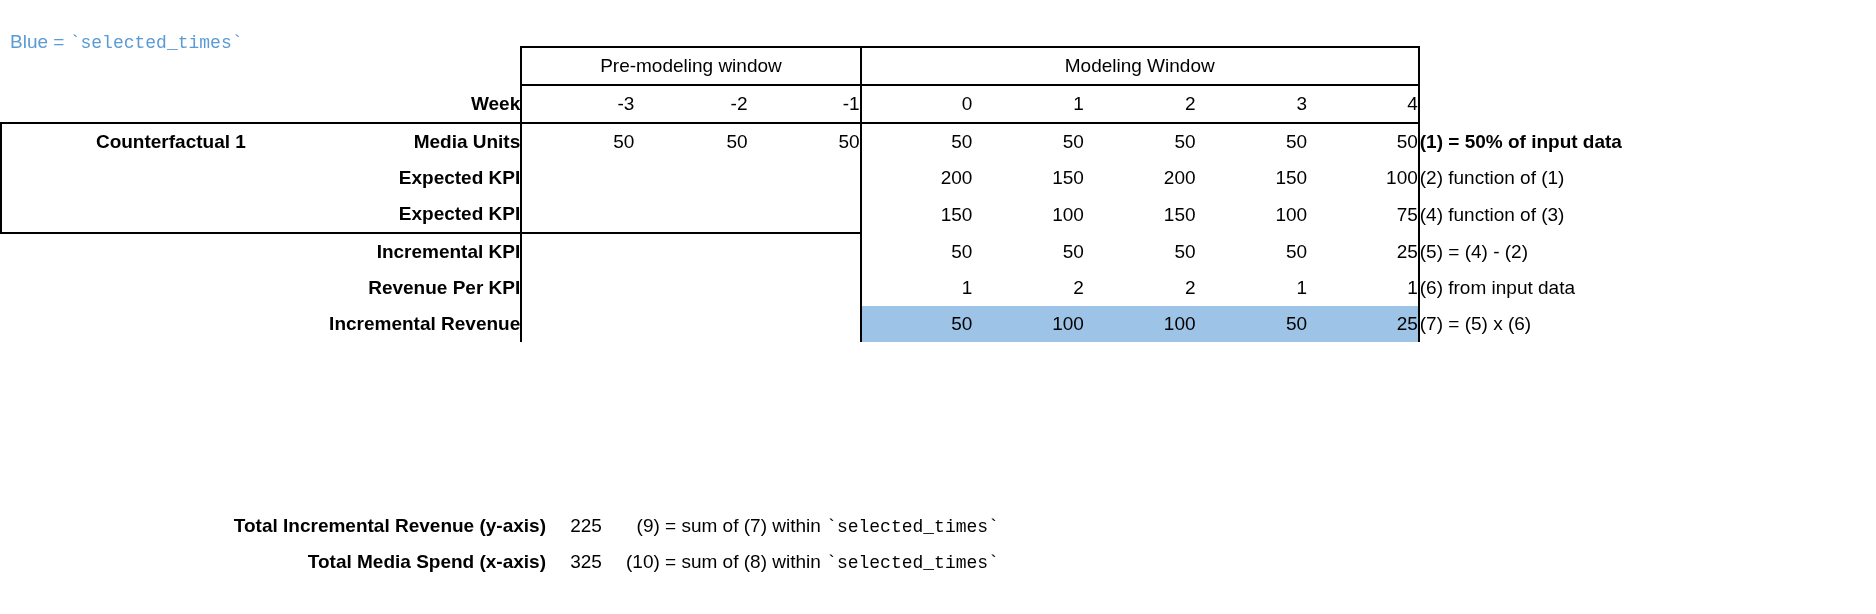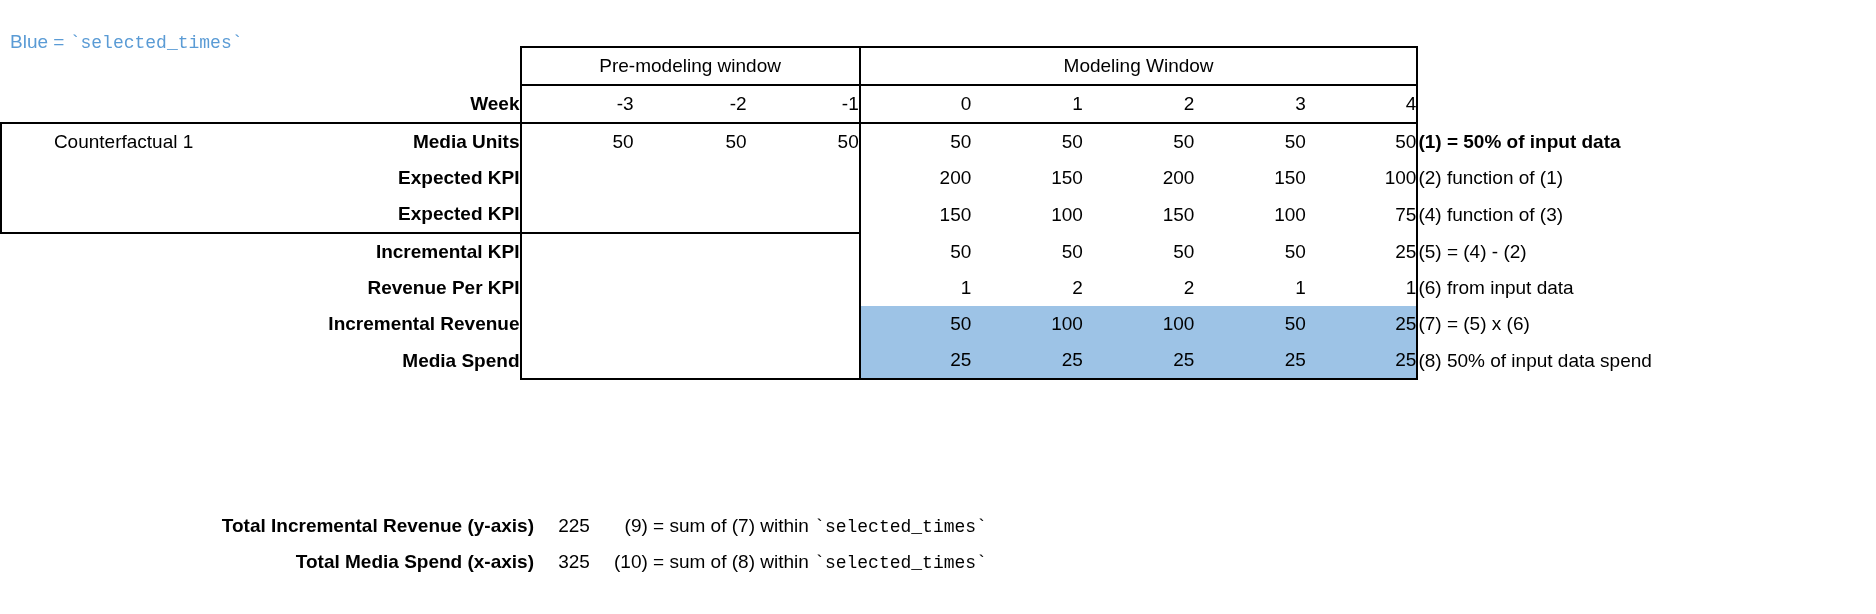--- a/index.html
+++ b/index.html
@@ -47,22 +47,22 @@
     white-space: nowrap;
   }
 
   
   .c-rowlabel1 { width: 250px; }
   .c-rowlabel2 { width: 280px; }
   .c-week      { width: 116px; }
   .c-note      { width: 470px; }
 
   .lbl-left {
-    text-align: center;
-    font-weight: normal;
+    text-align: right;
+    font-weight: bold;
     padding-left: 22px;
   }
   .lbl-right {
     text-align: right;
     font-weight: bold;
     padding-right: 10px;
   }
   .num {
     text-align: right;
     padding-right: 14px;
@@ -83,21 +83,21 @@
   .br { border-right: 2px solid #000; }
   .bt { border-top: 2px solid #000; }
   .bb { border-bottom: 2px solid #000; }
 
   .blue {
     background: #9dc3e6;
   }
 
   .totals {
     position: absolute;
-    left: 4px;
+    left: 16px;
     top: 508px;
     font-size: 19px;
   }
   .totals table {
     border-collapse: collapse;
     table-layout: fixed;
   }
   .totals td {
     padding: 0;
     height: 36px;
@@ -248,33 +248,20 @@
     <td class="num"></td>
     <td class="num br"></td>
     <td class="num blue">50</td>
     <td class="num blue">100</td>
     <td class="num blue">100</td>
     <td class="num blue">50</td>
     <td class="num br blue">25</td>
     <td class="note">(7) = (5) x (6)</td>
   </tr>
 
-  <tr>
-    <td></td>
-    <td class="lbl-right">Media Spend</td>
-    <td class="num bl bb"></td>
-    <td class="num bb"></td>
-    <td class="num br bb"></td>
-    <td class="num blue bb">25</td>
-    <td class="num blue bb">25</td>
-    <td class="num blue bb">25</td>
-    <td class="num blue bb">25</td>
-    <td class="num br blue bb">25</td>
-    <td class="note">(8) 50% of input data spend</td>
-  </tr>
 </tbody>
     </table>
 </div>
 
 <div class="totals">
   <table>
     <tbody>
         <tr>
       <td class="t-label">Total Incremental Revenue (y-axis)</td>
       <td class="t-value">225</td>

